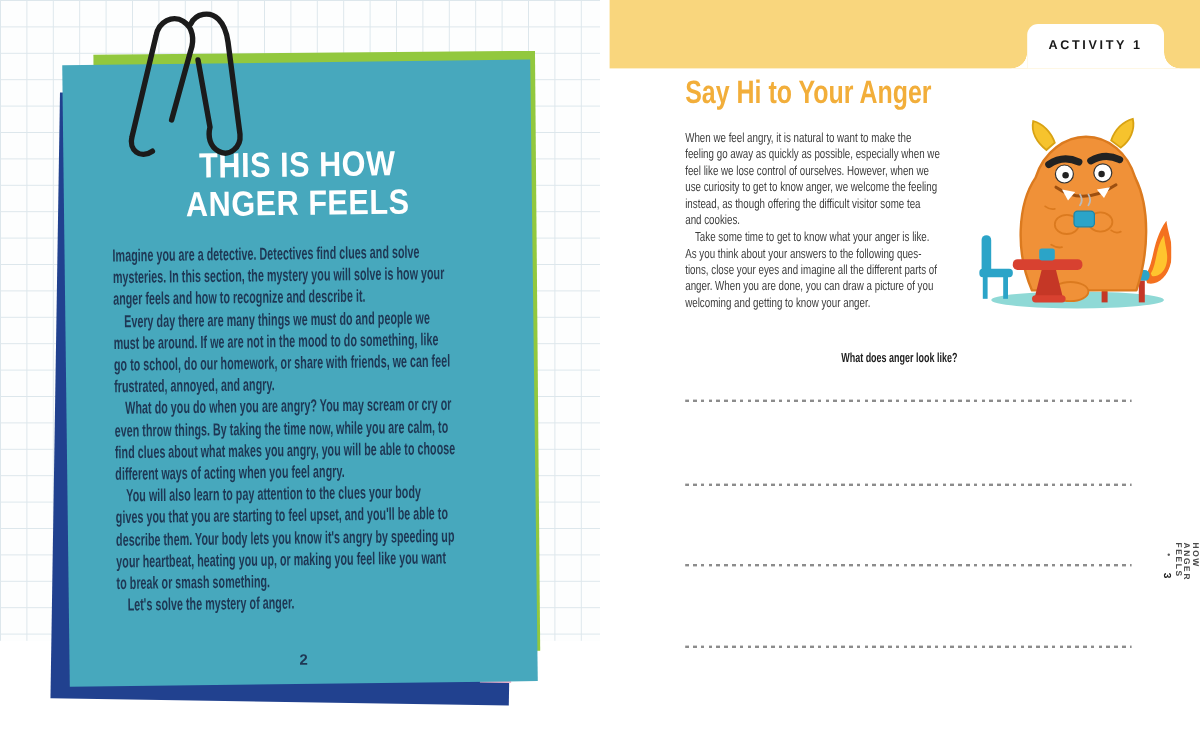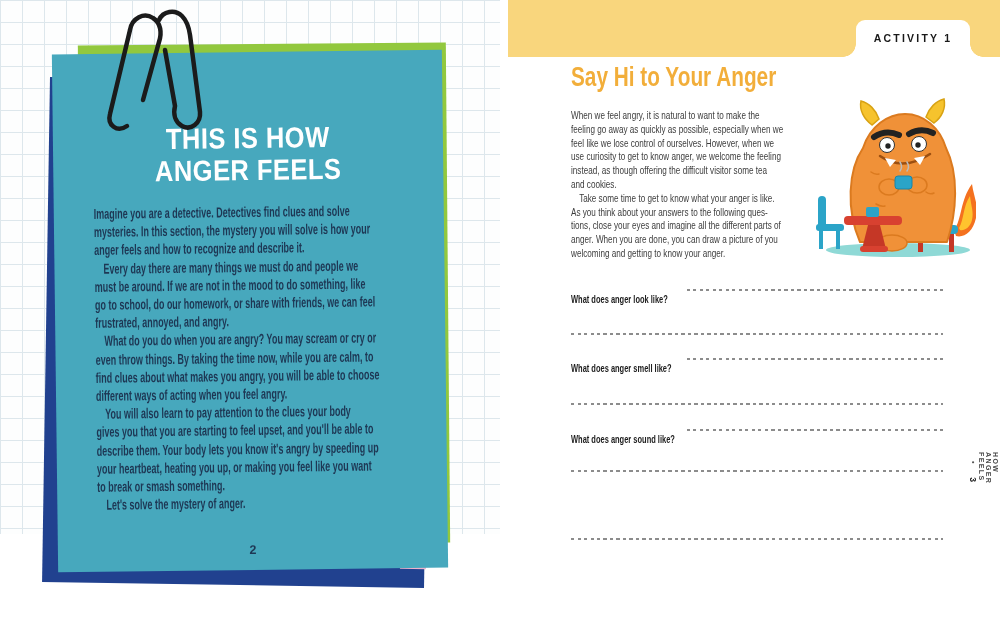--- a/index.html
+++ b/index.html
@@ -42,21 +42,21 @@
 
   .page-title { position:absolute; left:63px; top:62px; white-space:nowrap;
     transform:scaleX(0.77); transform-origin:0 0;
     font-size:27px; font-weight:800; color:#f2ae3a; }
   .intro { position:absolute; left:63px; top:109px; width:340px;
     transform:scaleX(0.74); transform-origin:0 0;
     font-size:11px; line-height:13.8px; color:#3c3c3c; white-space:pre-line; }
 
   .monster { position:absolute; left:308px; top:92px; width:160px; height:168px; }
 
-  .q-row { position:absolute; left:63px; width:372px; height:14px; display:flex; align-items:flex-start; }
+  .q-row { position:absolute; left:63px; width:372px; height:14px; display:flex; align-items:center;flex-direction:column; }
   .q-label-box { width:112px; overflow:visible; white-space:nowrap; }
   .q-label { display:inline-block; transform:scaleX(0.68); transform-origin:0 100%;
     font-size:11px; font-weight:700; color:#1c1c1c; white-space:nowrap; }
   .dash { height:2px; background:repeating-linear-gradient(90deg,#8c8c8c 0 3px, transparent 3px 6.5px); }
   .q-line { flex:1; margin:0 0 2px 4px; }
   .full-line { position:absolute; left:63px; width:372px; }
 
   .sidebar-vertical { position:absolute; left:460px; top:452px; writing-mode:vertical-rl;
     font-size:7px; font-weight:700; letter-spacing:1.4px; color:#4a4a4a; }
   .sidebar-sep { margin:9px 0; color:#555; }
@@ -173,30 +173,22 @@
       <rect x="79" y="84" width="17" height="13" rx="3" fill="#2ba4c8" stroke="#1a85a8" stroke-width="1"></rect>
       <path d="M84 79 q3 -4 0 -9 M91 79 q3 -4 0 -9" stroke="#bbbbbb" stroke-width="1.5" fill="none" stroke-linecap="round"></path>
     </svg>
 
     <div class="q-row" style="top:289px">
       <span class="q-label-box"><span class="q-label">What does anger look like?</span></span>
       <span class="dash q-line"></span>
     </div>
     <div class="dash full-line" style="top:333px"></div>
 
-    <div class="q-row" style="top:358px">
-      <span class="q-label-box"><span class="q-label">What does anger smell like?</span></span>
-      <span class="dash q-line"></span>
-    </div>
     <div class="dash full-line" style="top:403px"></div>
 
-    <div class="q-row" style="top:429px">
-      <span class="q-label-box"><span class="q-label">What does anger sound like?</span></span>
-      <span class="dash q-line"></span>
-    </div>
     <div class="dash full-line" style="top:470px"></div>
 
     <div class="dash full-line" style="top:538px"></div>
 
     <div class="sidebar-vertical">
       <span>THIS IS HOW ANGER FEELS</span>
       <span class="sidebar-sep">•</span>
       <span class="sidebar-page">3</span>
     </div>
   </div>

